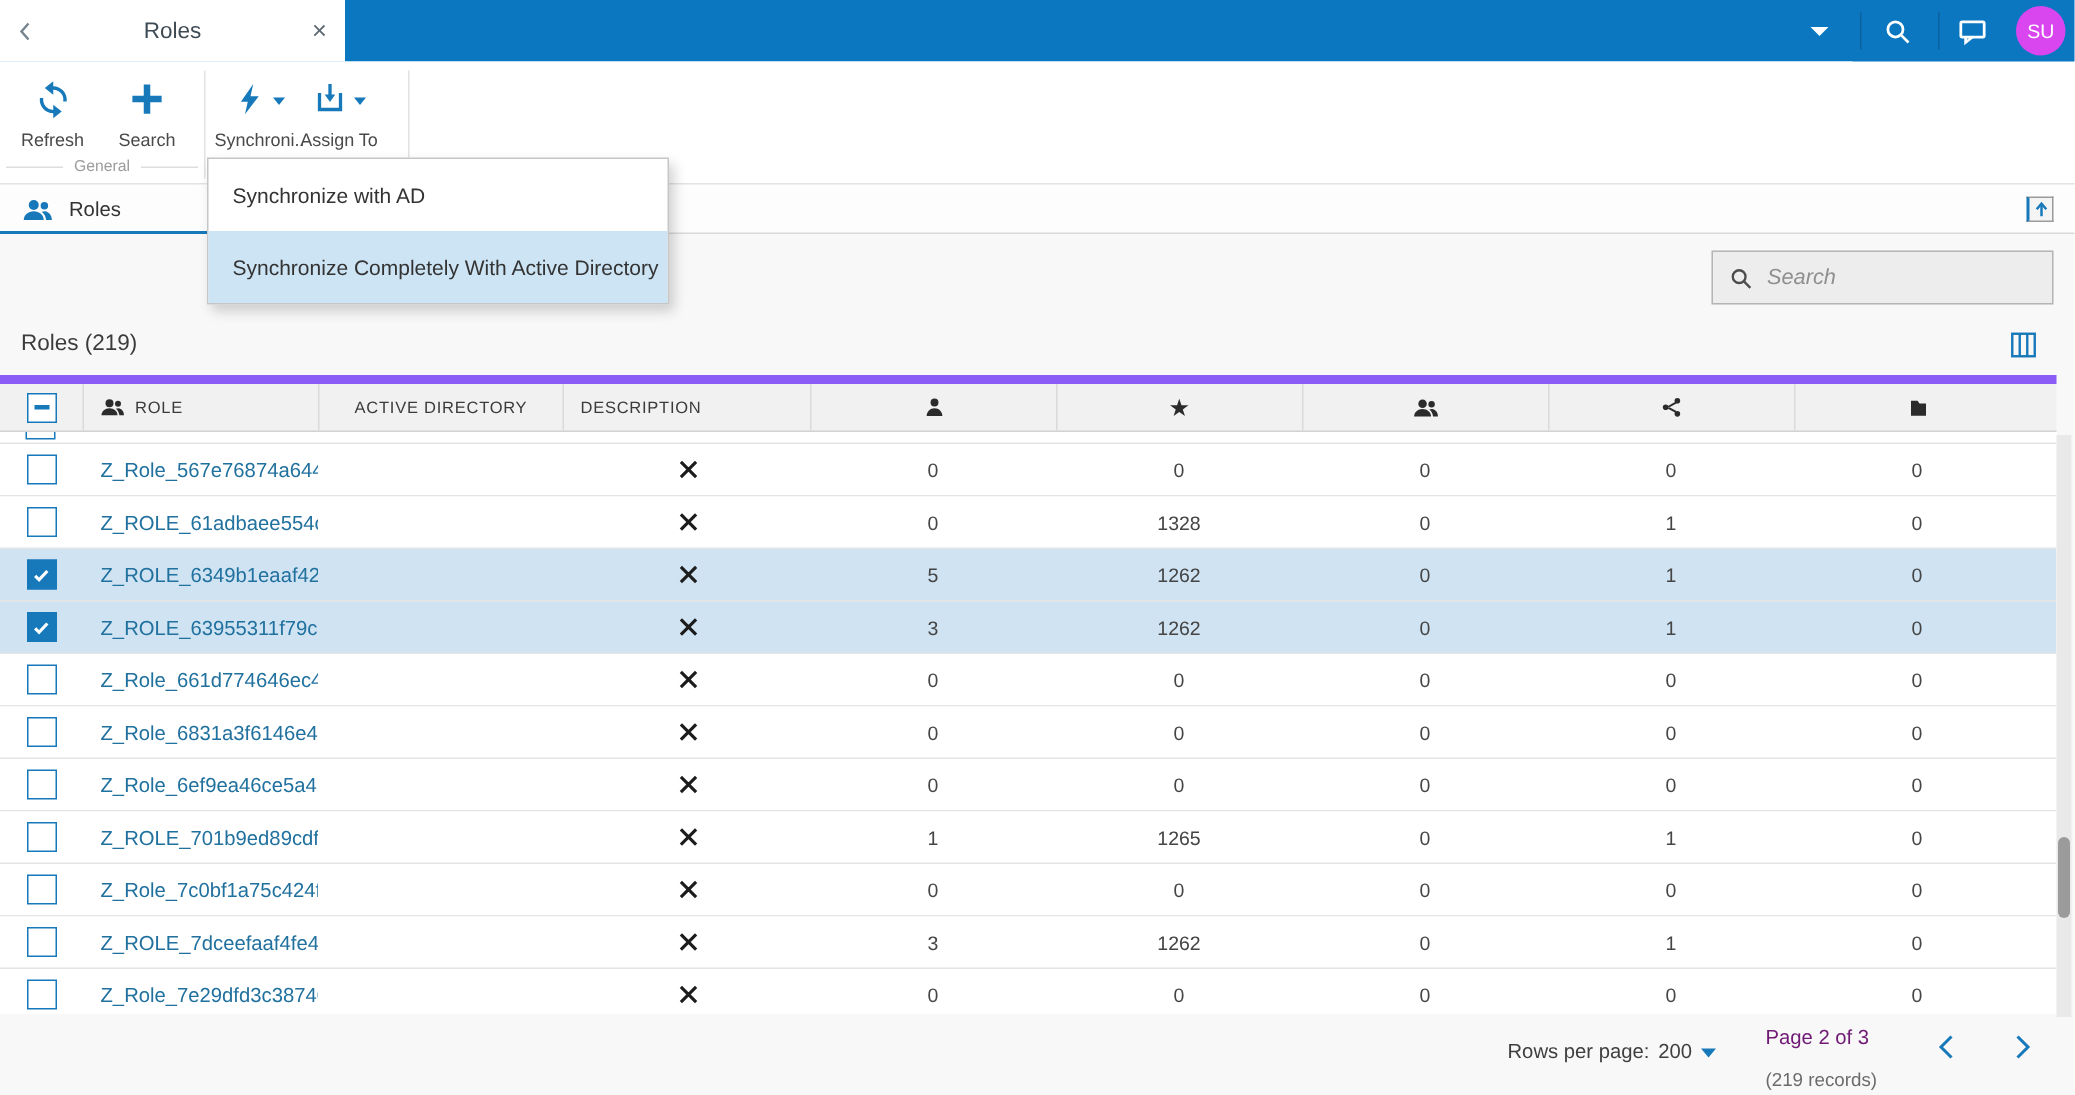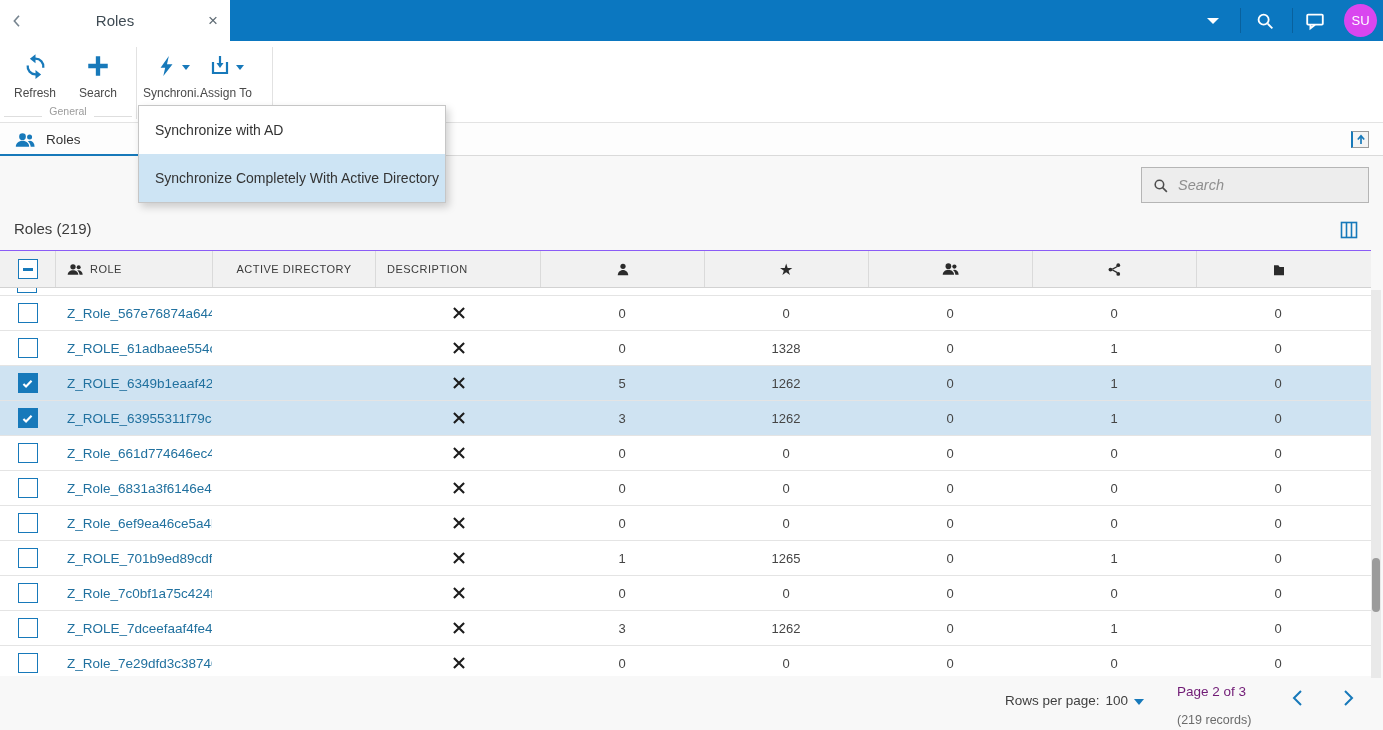--- a/index.html
+++ b/index.html
@@ -16,21 +16,21 @@
   .tb-icon { position:absolute; top:9px; width:24px; height:24px; display:flex; align-items:center; justify-content:center; cursor:pointer; }
   .avatar { position:absolute; top:4px; left:1344px; width:33px; height:33px; border-radius:50%; background:#d946ef; color:#fff; font-size:13px; display:flex; align-items:center; justify-content:center; }
 
   
   .toolbar { position:absolute; top:41px; left:0; width:1235px; height:81px; background:#fff; }
   .tool-btn { position:absolute; top:9px; width:58px; text-align:center; cursor:pointer; }
   .tool-btn .ic { height:32px; display:flex; align-items:center; justify-content:center; gap:4px; }
   .tool-btn .lbl { margin-top:4px; font-size:12px; color:#4a4a4a; white-space:nowrap; overflow:hidden; }
   .dd-caret { width:0; height:0; border-left:4px solid transparent; border-right:4px solid transparent; border-top:5px solid #1779ba; margin-top:3px; }
   .tool-sep { position:absolute; top:6px; width:1px; height:72px; background:#e2e2e2; }
-  .tool-group { position:absolute; left:4px; top:64px; width:128px; display:flex; align-items:flex-end; font-size:10.5px; color:#9c9c9c; }
+  .tool-group { position:absolute; left:4px; top:64px; width:128px; display:flex; align-items:center; font-size:10.5px; color:#9c9c9c; }
   .tool-group::before, .tool-group::after { content:""; flex:1; height:1px; background:#dedede; }
   .tool-group span { padding:0 7px; }
 
   
   .view-tabs { position:absolute; top:122px; left:0; width:1383px; height:34px; background:#fdfdfd; border-top:1px solid #e3e3e3; border-bottom:1px solid #dadada; }
   .view-tab { position:absolute; left:0; top:0; width:140px; height:33px; display:flex; align-items:center; gap:11px; padding-left:15px; cursor:pointer; }
   .view-tab .lbl { font-size:13.5px; color:#333; }
   .active-bar { position:absolute; left:0; bottom:-1px; width:140px; height:3px; background:#1779ba; }
   .collapse-btn { position:absolute; right:14px; top:8px; width:18px; height:17px; border:1px solid #9b9b9b; background:#f4f4f4; border-left:2px solid #1779ba; display:flex; align-items:center; justify-content:center; cursor:pointer; }
 
@@ -42,21 +42,21 @@
   
   .content { position:absolute; top:156px; left:0; width:1383px; height:574px; background:#f8f8f8; }
   .search-box { position:absolute; top:11px; right:14px; width:228px; height:36px; background:#ededed; border:1px solid #b5b5b5; display:flex; align-items:center; padding:0 10px; gap:9px; }
   .search-box input { border:none; outline:none; background:transparent; font-style:italic; font-size:14.5px; color:#be185d; width:170px; font-family:"Liberation Sans", sans-serif; }
   .search-box input::placeholder { color:#8f8f8f; }
   .list-title { position:absolute; top:64px; left:14px; font-size:15px; color:#3c3c3c; }
   .columns-btn { position:absolute; top:65px; right:25px; cursor:pointer; }
 
   
   .table { position:absolute; top:94px; left:0; width:1371px; }
-  .thead { display:flex; height:38px; background:#f1f1f1; border-top:1px solid #8b5cf6; border-bottom:1px solid #d2d2d2; }
+  .thead { display:flex; height:38px; background:#f1f1f1; border-top:6px solid #8b5cf6; border-bottom:1px solid #d2d2d2; }
   .th { display:flex; align-items:center; justify-content:center; font-size:11px; letter-spacing:0.5px; color:#3b3b3b; }
   .th + .th { border-left:1px solid #dadada; }
   .c0 { width:55px; } .c1 { width:157px; } .c2 { width:165px; } .c3 { width:163px; } .cv { width:164px; }
   .th.c1 { justify-content:flex-start; padding-left:11px; gap:7px; }
   .th.c2 { justify-content:flex-start; padding-left:11px; }
   .tbody { height:388px; overflow:hidden; background:#fff; }
   .row { display:flex; align-items:center; height:35px; border-bottom:1px solid #e4e4e4; background:#fff; }
   .row.selected { background:#cfe3f2; }
   .row.partial { height:8px; overflow:hidden; position:relative; background:#fff; }
   .row.partial .checkbox { position:absolute; top:-15px; left:17px; }
@@ -491,21 +491,21 @@
         </div>
       </div>
   </div>
 
   <div class="scroll-track">
     <div class="scroll-thumb"></div>
   </div>
 
   <div class="rpp">
     <span>Rows per page:</span>
-    <span>100</span>
+    <span>200</span>
     <span class="caret"></span>
   </div>
   <div class="page-info">
     <div class="l1">Page 2 of 3</div>
     <div class="l2">(219 records)</div>
   </div>
   <div class="pg-btn pg-prev">
     <svg width="16" height="18" viewBox="0 0 14 18" fill="none" stroke="#1779ba" stroke-width="2">
         <polyline points="10 2 3 9 10 16"></polyline>
       </svg>

